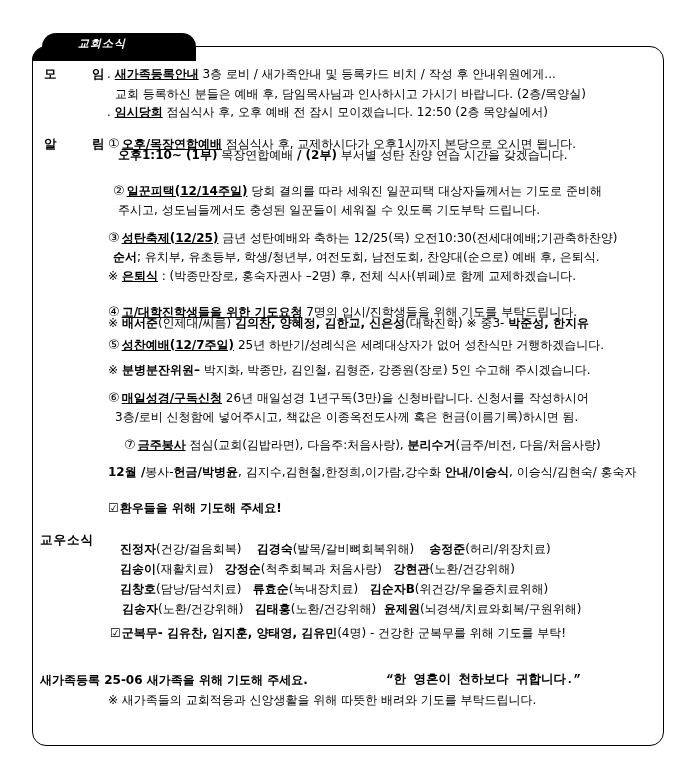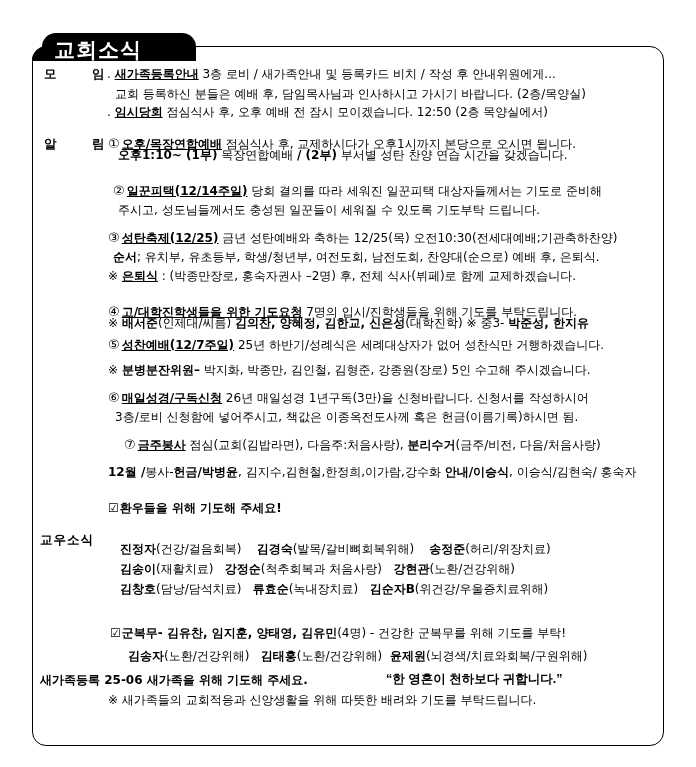--- a/index.html
+++ b/index.html
@@ -2,29 +2,29 @@
 <html><head>
   <meta charset="utf-8">
   <style>
     html, body { margin: 0; padding: 0; background: #ffffff; }
     body { width: 696px; height: 767px; position: relative; overflow: hidden;
       font-family: "DejaVu Sans", "Liberation Sans", sans-serif; color: #000; }
     .title-tab { position: absolute; left: 42px; top: 33px; width: 154px; height: 28px;
       background: #000; border-radius: 14px 14px 0 0; z-index: 2; }
     .title-tab::before { content: ""; position: absolute; left: -10px; top: 14px; width: 14px; height: 14px;
       background: #000; border-radius: 14px 0 0 0; }
-    .title-text { position: absolute; left: 12px; top: 3px; color: #fff; font-weight: bold; font-size: 21px; letter-spacing: 1px; }
+    .title-text { position: absolute; left: 36px; top: 3px; color: #fff; font-weight: bold; font-size: 11px; letter-spacing: 1px; font-style: italic; }
     .frame { position: absolute; left: 32px; top: 46px; width: 632px; height: 700px;
       border: 1.5px solid #000; border-radius: 14px; box-sizing: border-box; }
     .row { position: absolute; font-size: 12px; white-space: nowrap; line-height: 16px; }
     .label { position: absolute; font-size: 12.5px; font-weight: bold; white-space: nowrap; }
     .b { font-weight: bold; }
     .u { text-decoration: underline; font-weight: bold; }
     .circ { font-size: 13px; margin-right: 2px; }
-    .quote { font-family: Liberation Sans, sans-serif; font-weight: bold; }
+    .quote { font-family: Liberation Mono, monospace; font-weight: bold; }
     .chk { font-size: 12px; margin-right: 1px; }
   </style>
 </head>
 <body>
 
 <div class="title-tab">
   <span class="title-text">교회소식</span>
 </div>
 <div class="frame"></div>
 
@@ -109,21 +109,21 @@
 <div class="row" style="left:120px;top:561px;">
   <span class="b">김송이</span><span>(재활치료)</span>&nbsp;&nbsp;
   <span class="b">강정순</span><span>(척추회복과 처음사랑)</span>&nbsp;&nbsp;
   <span class="b">강현관</span><span>(노환/건강위해)</span>
 </div>
 <div class="row" style="left:120px;top:581px;">
   <span class="b">김창호</span><span>(담낭/담석치료)</span>&nbsp;&nbsp;
   <span class="b">류효순</span><span>(녹내장치료)</span>&nbsp;&nbsp;
   <span class="b">김순자B</span><span>(위건강/우울증치료위해)</span>
 </div>
-<div class="row" style="left:128px;top:601px;margin-top:47px;">
+<div class="row" style="left:122px;top:601px;">
   <span class="b">김송자</span><span>(노환/건강위해)</span>&nbsp;&nbsp;
   <span class="b">김태홍</span><span>(노환/건강위해)</span>&nbsp;
   <span class="b">윤제원</span><span>(뇌경색/치료와회복/구원위해)</span>
 </div>
 <div class="row" style="left:110px;top:625px;">
   <span class="chk">☑</span><span class="b">군복무- 김유찬, 임지훈, 양태영, 김유민</span><span>(4명) - 건강한 군복무를 위해 기도를 부탁!</span>
 </div>
 
 <div class="row" style="left:40px;top:672px;">
   <span class="b">새가족등록</span><span class="b"> 25-06 새가족을 위해 기도해 주세요.</span>

